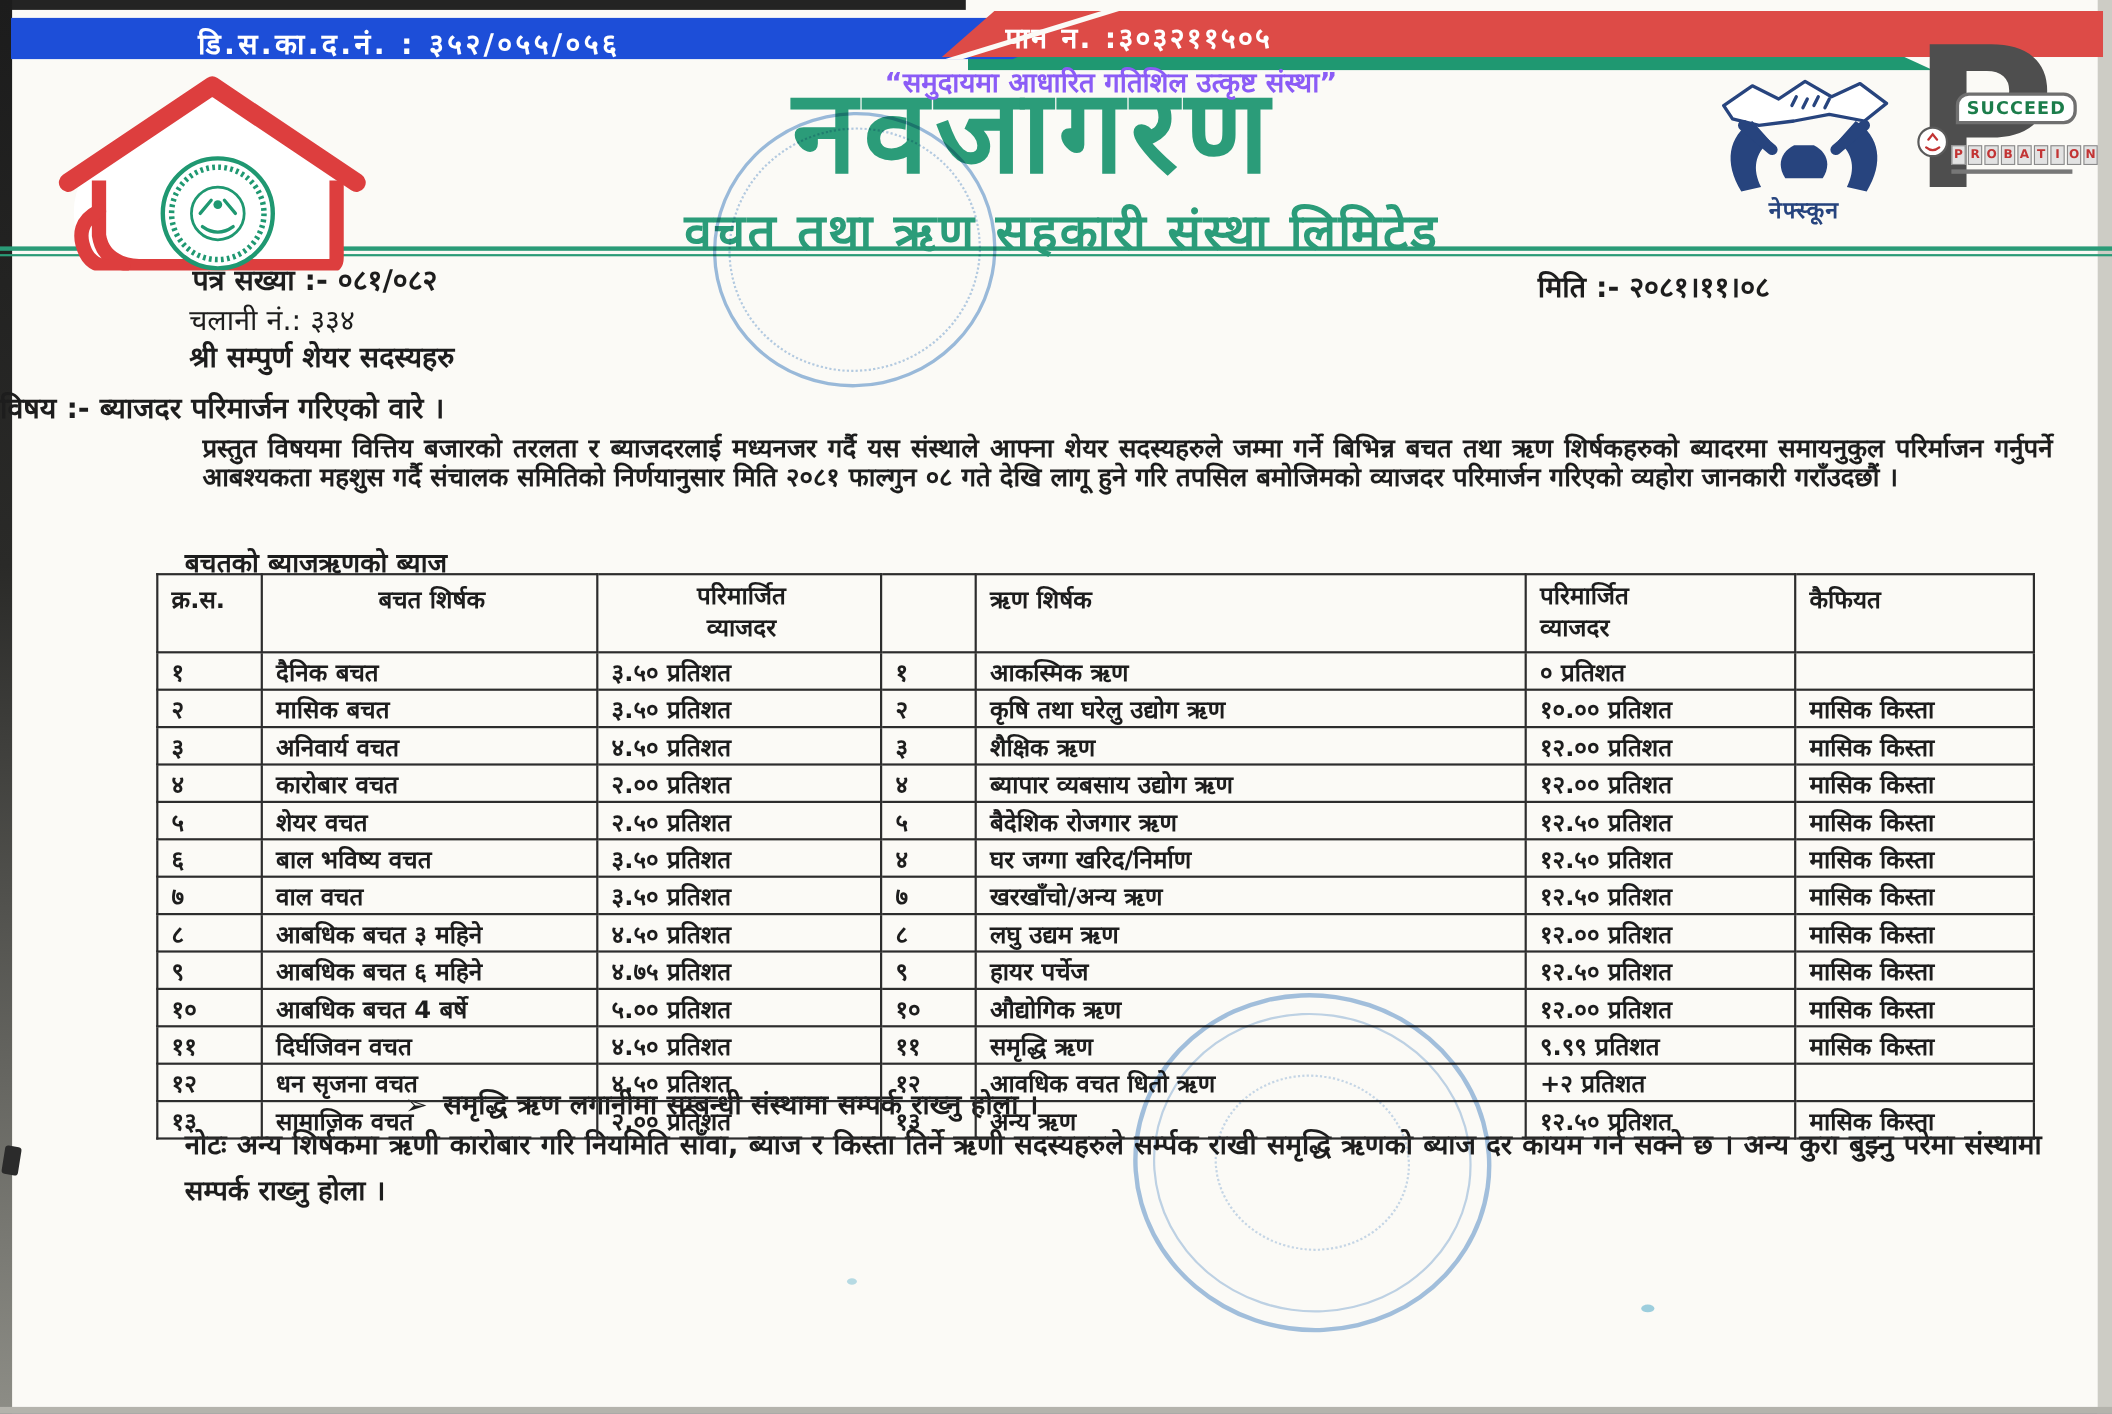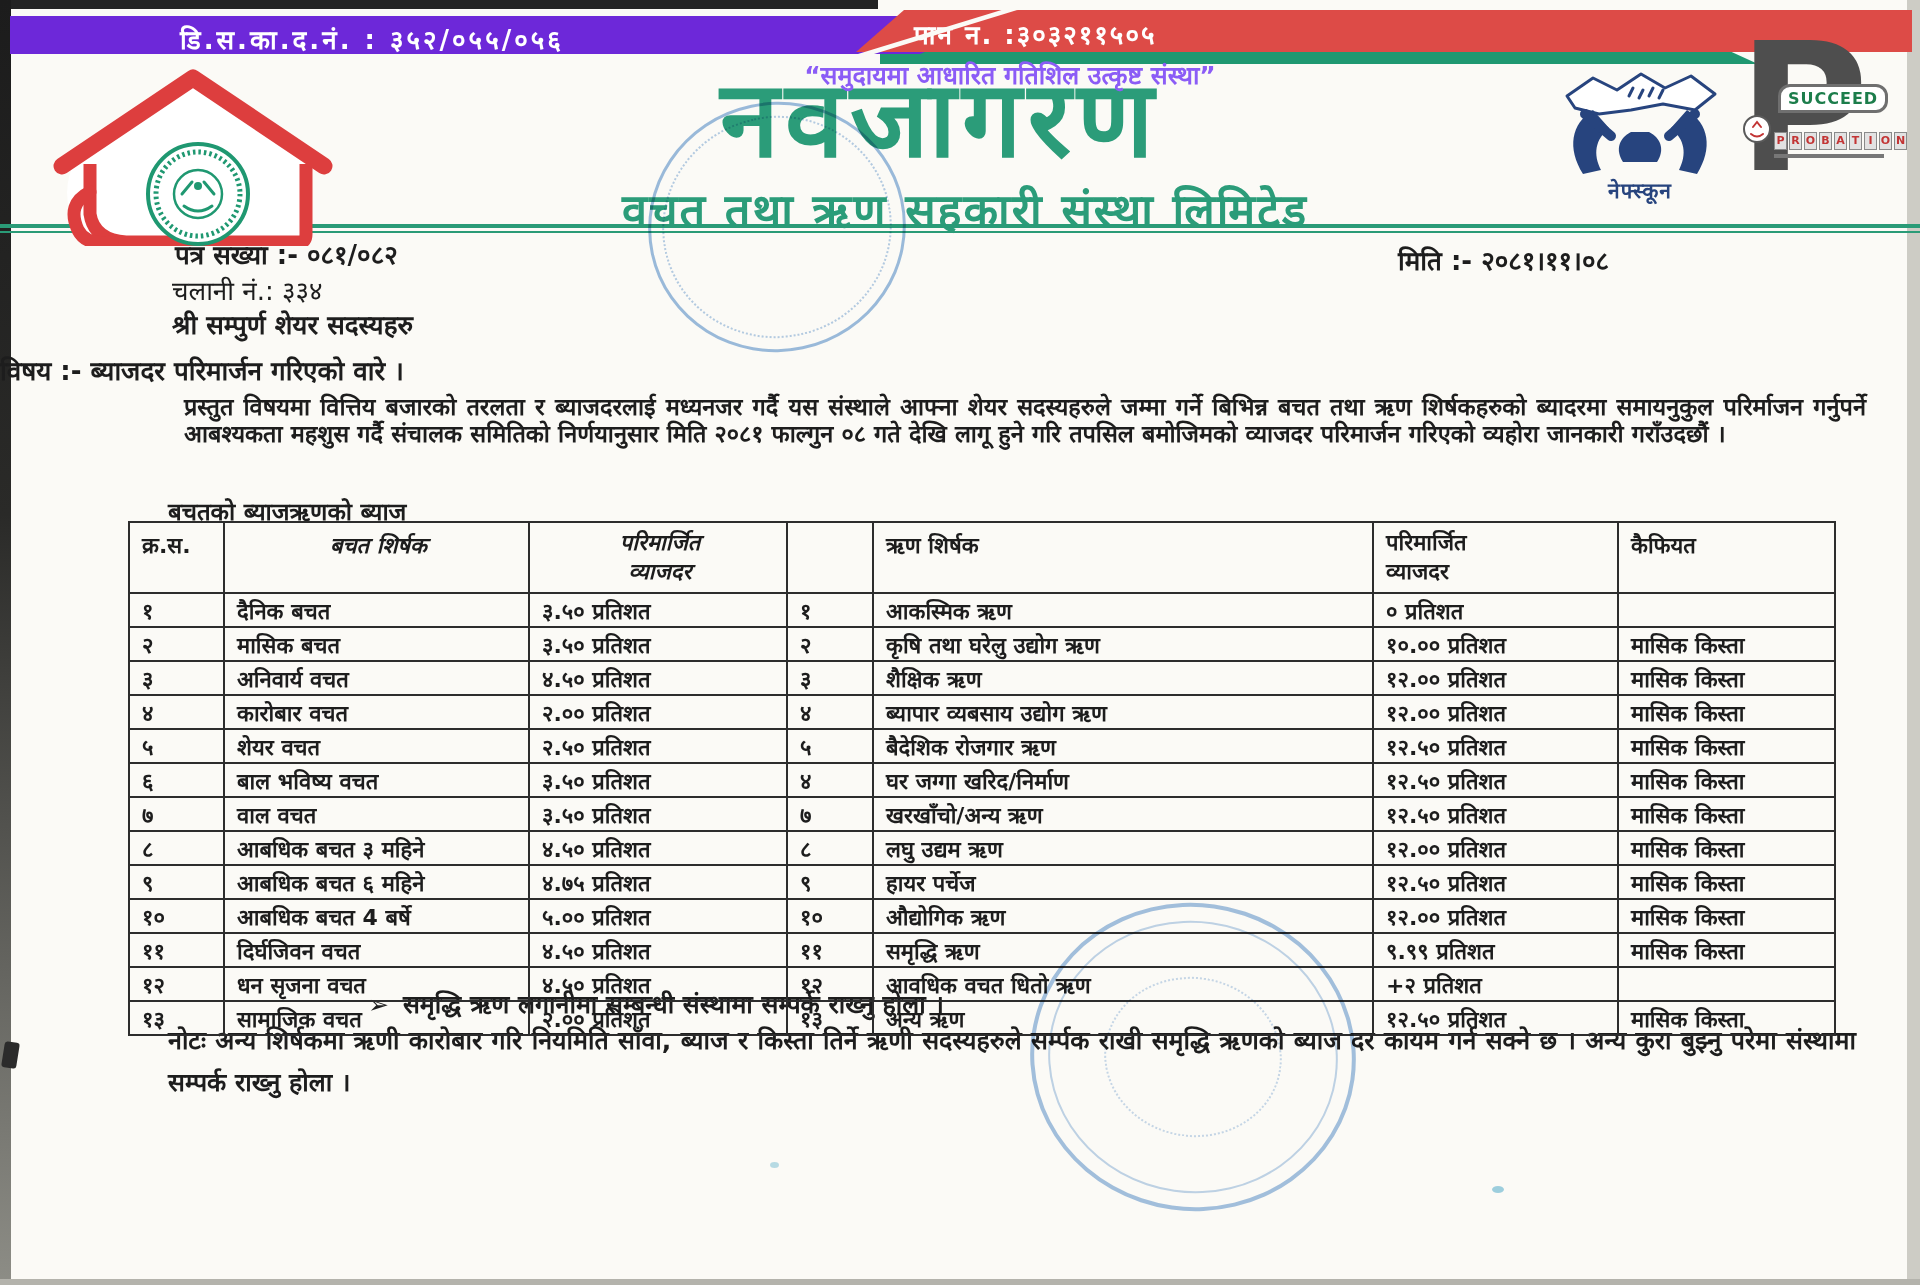--- a/index.html
+++ b/index.html
@@ -7,21 +7,21 @@
         font-family:"DejaVu Sans","Liberation Sans",sans-serif;color:#1d1d1d;}
   
   .edge-top{position:absolute;left:0;top:0;width:878px;height:9px;background:#232323;}
   .edge-left{position:absolute;left:0;top:0;width:11px;height:100%;
              background:linear-gradient(#1c1c1c 0%,#2a2a28 40%,#8d8d86 100%);}
   .edge-right{position:absolute;right:0;top:0;width:13px;height:100%;background:#cdccc5;}
   .edge-bottom{position:absolute;left:0;bottom:0;width:100%;height:6px;background:#b4b3ac;}
   .edge-mark{position:absolute;left:3px;top:1042px;width:15px;height:26px;background:#2b2b2b;
              border-radius:3px;transform:rotate(9deg);}
   
-  .bar-green{position:absolute;left:10px;top:16px;width:1000px;height:38px;background:#6d28d9;
+  .bar-green{position:absolute;left:10px;top:16px;width:1000px;height:38px;background:#1d4ed8;
              clip-path:polygon(0 0,100% 0,91% 100%,0 100%);z-index:2;}
   .bar-green .txt{display:block;padding:5px 0 0 170px;color:#fff;font-size:26px;font-weight:700;
              letter-spacing:3px;}
   .band-strip{position:absolute;left:880px;top:48px;width:878px;height:16px;background:#1f9871;
              clip-path:polygon(0 0,96% 0,100% 100%,0 100%);z-index:1;}
   .bar-red{position:absolute;left:848px;top:10px;width:1064px;height:42px;background:#dd4b47;
              clip-path:polygon(56px 0,100% 0,100% 100%,8px 100%);z-index:3;}
   .bar-red .txt{position:relative;z-index:5;display:block;padding:6px 0 0 66px;color:#fff;
              font-size:26px;font-weight:700;letter-spacing:2px;}
   .sliver{position:absolute;left:848px;top:8px;width:200px;height:46px;background:#fbfaf6;
@@ -70,26 +70,26 @@
   .meta-letter-no{position:absolute;left:175px;top:236px;font-size:26px;font-weight:700;}
   .meta-dispatch{position:absolute;left:172px;top:272px;font-size:26px;font-weight:400;}
   .meta-date{position:absolute;left:1398px;top:242px;font-size:26px;font-weight:700;}
   .salutation{position:absolute;left:172px;top:306px;font-size:26px;font-weight:700;}
   .subject{position:absolute;left:0;top:352px;width:1920px;font-size:26px;
           font-weight:700;}
   .body-par{position:absolute;left:168px;top:394px;width:1682px;font-size:23.5px;font-weight:600;
           line-height:27px;text-align:justify;margin-left:16px;}
   .caption{position:absolute;left:168px;top:494px;font-size:24px;font-weight:800;}
   
-  table.rates{position:absolute;left:128px;top:521px;width:1706px;border-collapse:collapse;
+  table.rates{position:absolute;left:142px;top:521px;width:1706px;border-collapse:collapse;
           table-layout:fixed;z-index:2;padding-left:48px;}
   table.rates th,table.rates td{border:2px solid #2d2d2d;font-size:22px;font-weight:600;
           padding:1px 8px 1px 12px;overflow:hidden;white-space:nowrap;}
   table.rates th{text-align:left;vertical-align:top;height:62px;padding-top:6px;font-weight:700;}
-  table.rates th.c-center{text-align:center;font-style:italic;}
+  table.rates th.c-center{text-align:center;}
   table.rates td{height:28px;}
   .wrap2{display:inline-block;width:140px;white-space:normal;line-height:1.3;}
   
   .bullet{position:absolute;left:368px;top:986px;font-size:25px;font-weight:700;}
   .bullet .mk{margin-right:14px;}
   .note-par{position:absolute;left:168px;top:1020px;width:1688px;font-size:25px;font-weight:600;
           line-height:42px;text-align:justify;}
 </style>
 </head>
 <body>

